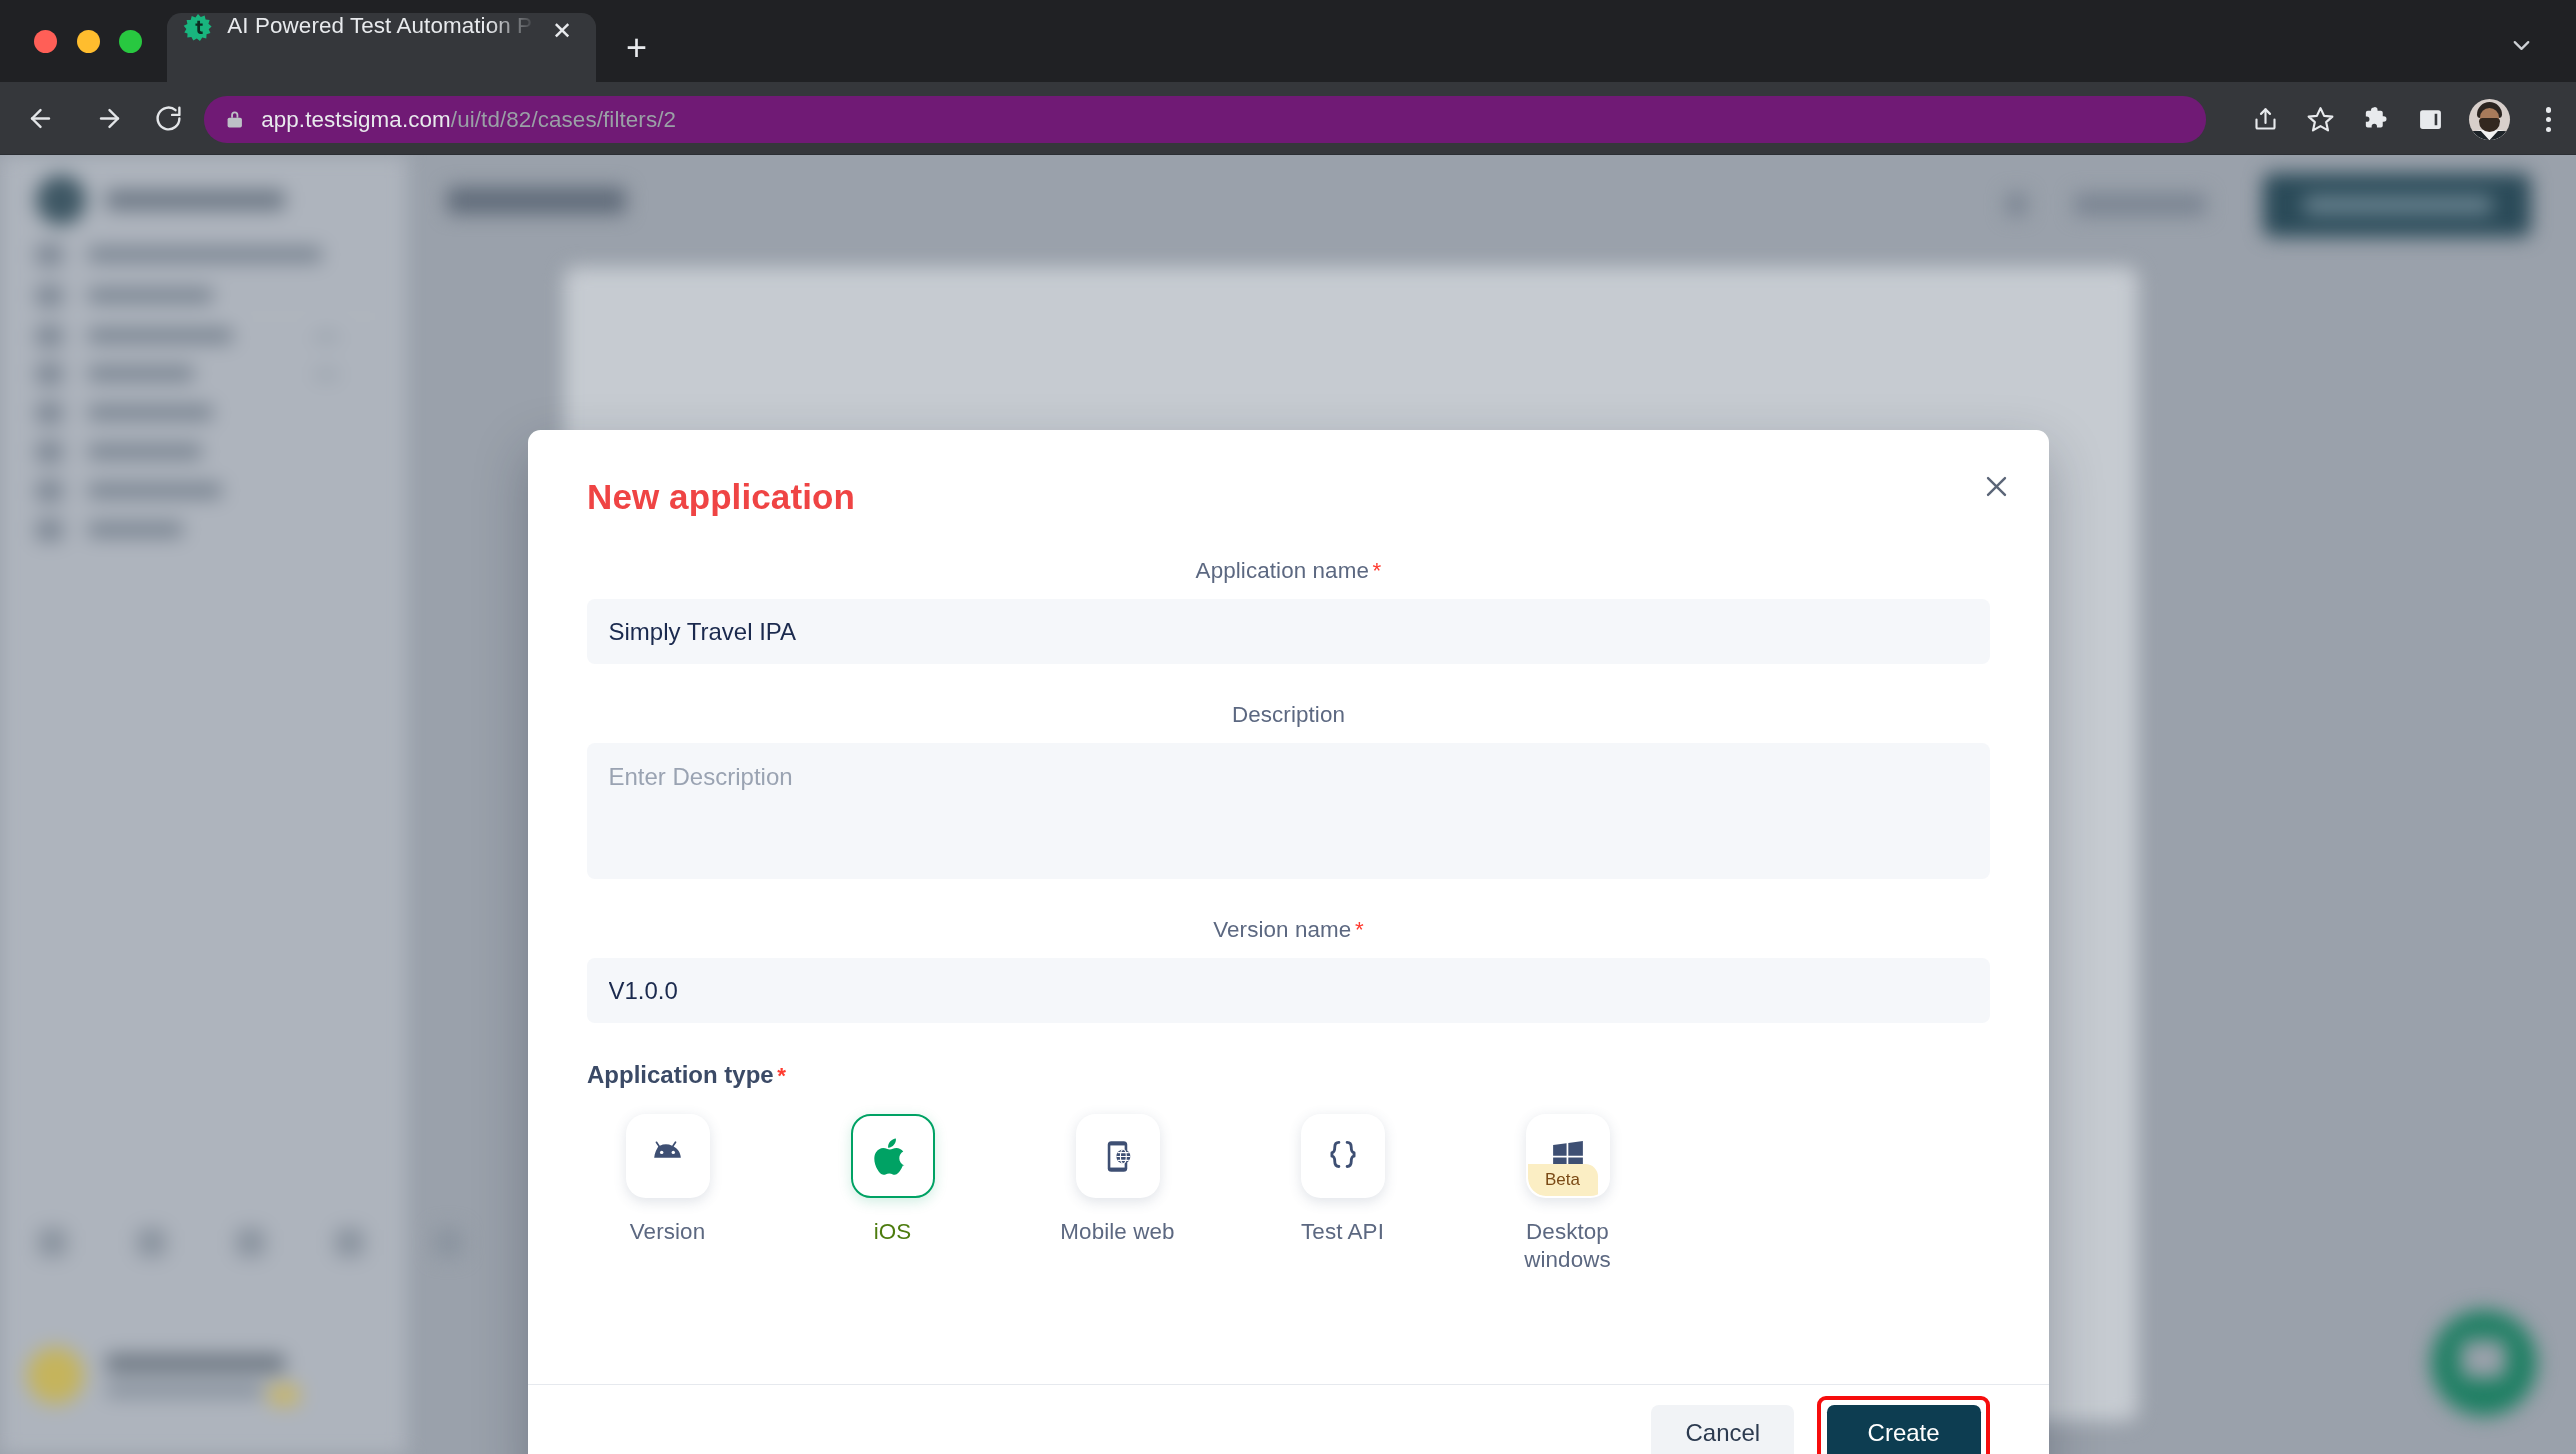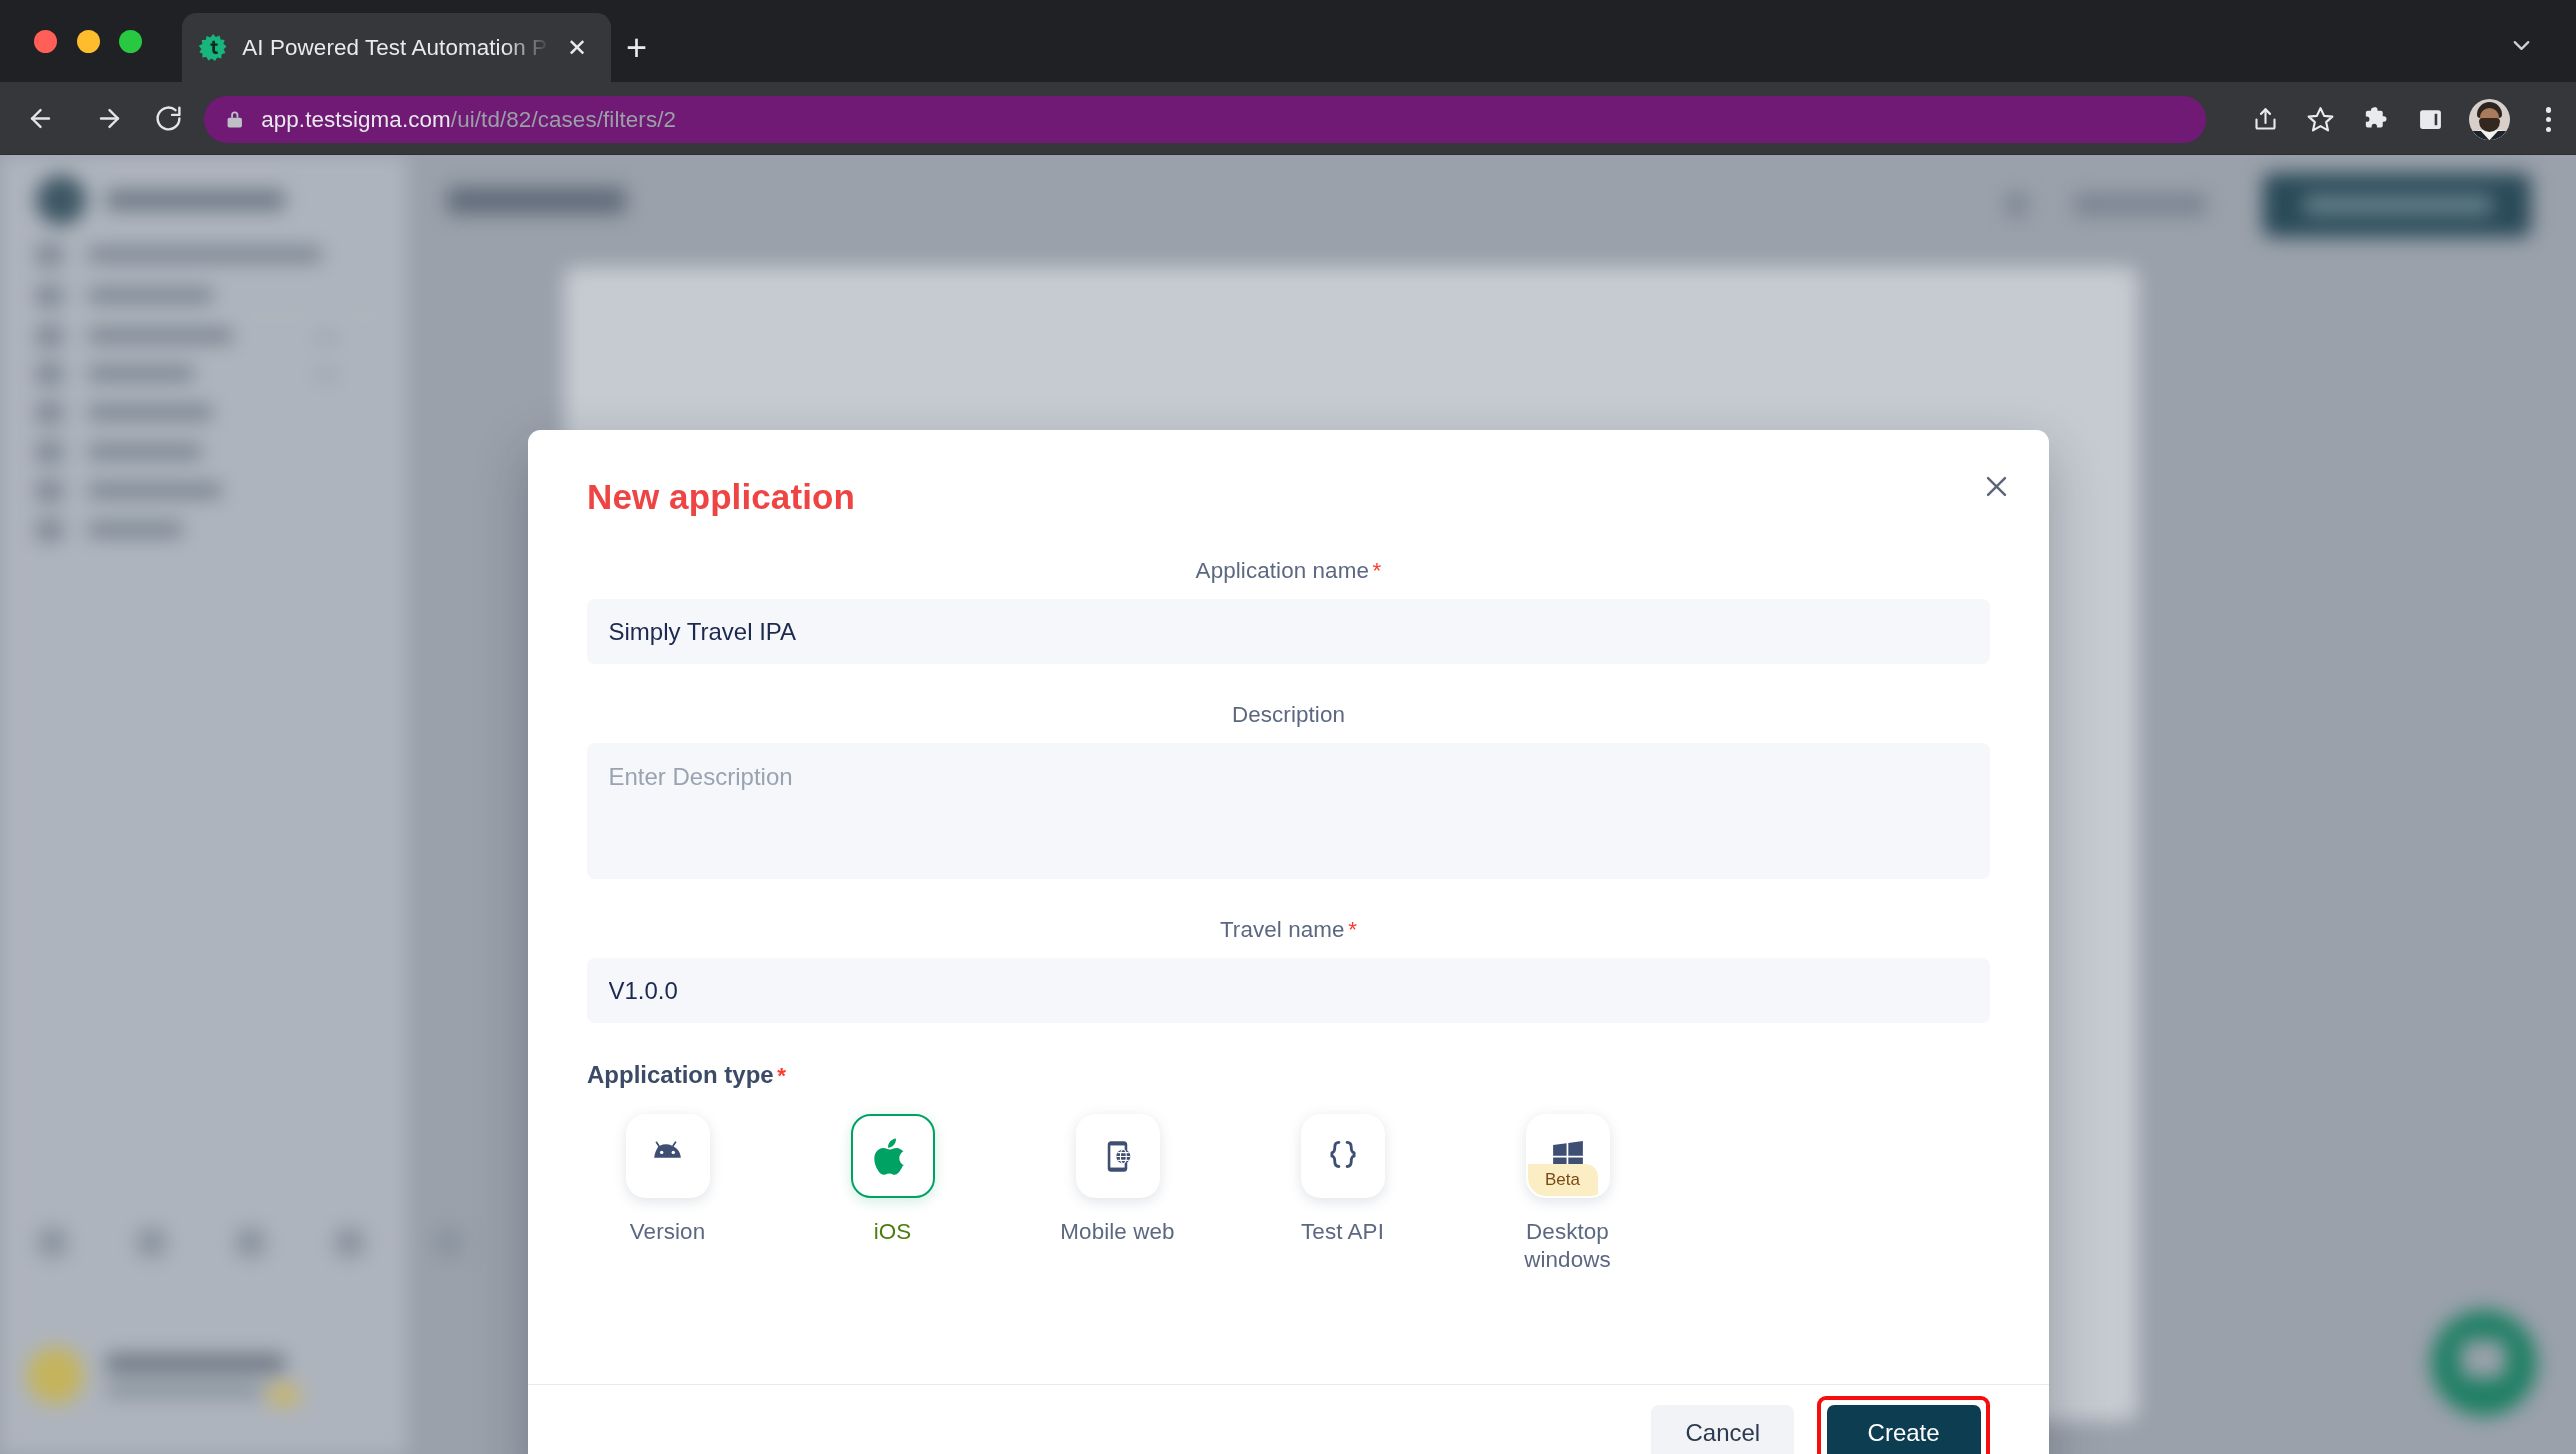--- a/index.html
+++ b/index.html
@@ -18,21 +18,21 @@
   }
   .traffic { position: absolute; left: 34px; top: 29.5px; display: flex; gap: 19.7px; }
   .tl-dot { width: 23px; height: 23px; border-radius: 50%; }
   .tl-red { background: #ff5f57; }
   .tl-yellow { background: #ffbd2e; }
   .tl-green { background: #28c840; }
 
   .tab {
     position: absolute; left: 167px; top: 13.4px; width: 429px; height: 69px;
     background: #35373b; border-radius: 14.3px 14.3px 0 0;
-    display: flex; align-items: center; padding: 0 16px; margin-left: 15px;
+    display: flex; padding: 0 16px;
   }
   .tab-favicon {
     width: 30px; height: 30px; flex: 0 0 30px; margin-right: 14.3px;
     position: relative;
   }
   .tab-favicon svg { display: block; }
   .tab-title {
     flex: 1 1 auto; color: #e8eaed; font-size: 22.4px; white-space: nowrap;
     overflow: hidden; letter-spacing: 0.1px;
     -webkit-mask-image: linear-gradient(to right, #000 84%, transparent 99%);
@@ -413,21 +413,21 @@
           <div class="field-label"><span>Application name</span><span class="req">*</span></div>
           <input class="field-input" value="Simply Travel IPA" placeholder="Enter Application name" style="">
         </div>
 
         <div class="field-block">
           <div class="field-label">Description</div>
           <textarea class="field-textarea" placeholder="Enter Description" style=""></textarea>
         </div>
 
         <div class="field-block">
-          <div class="field-label"><span>Travel name</span><span class="req">*</span></div>
+          <div class="field-label"><span>Version name</span><span class="req">*</span></div>
           <input class="field-input" value="V1.0.0" placeholder="Enter Version name" style="">
         </div>
 
         <div>
           <div class="types-label"><span>Application type</span><span class="req">*</span></div>
           <div class="types-row">
 
 
             <div class="type-item">
               <div class="type-tile">

